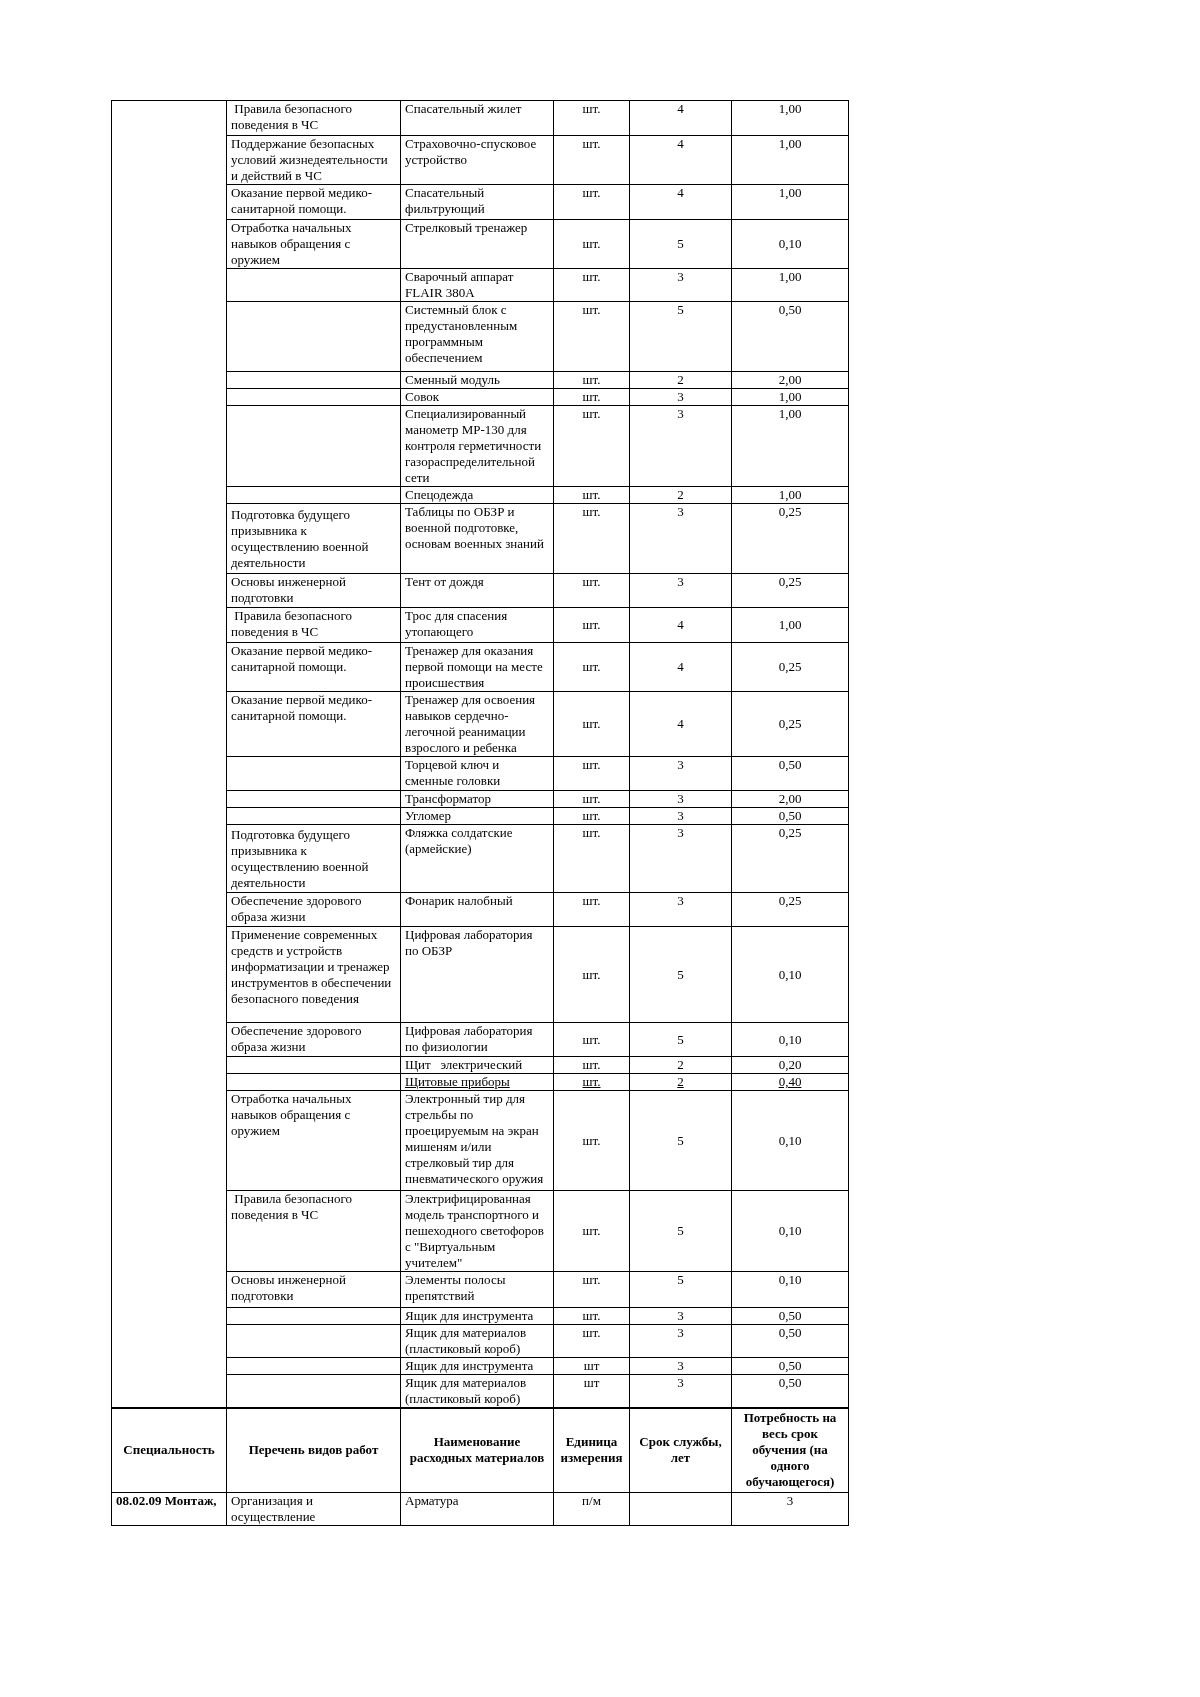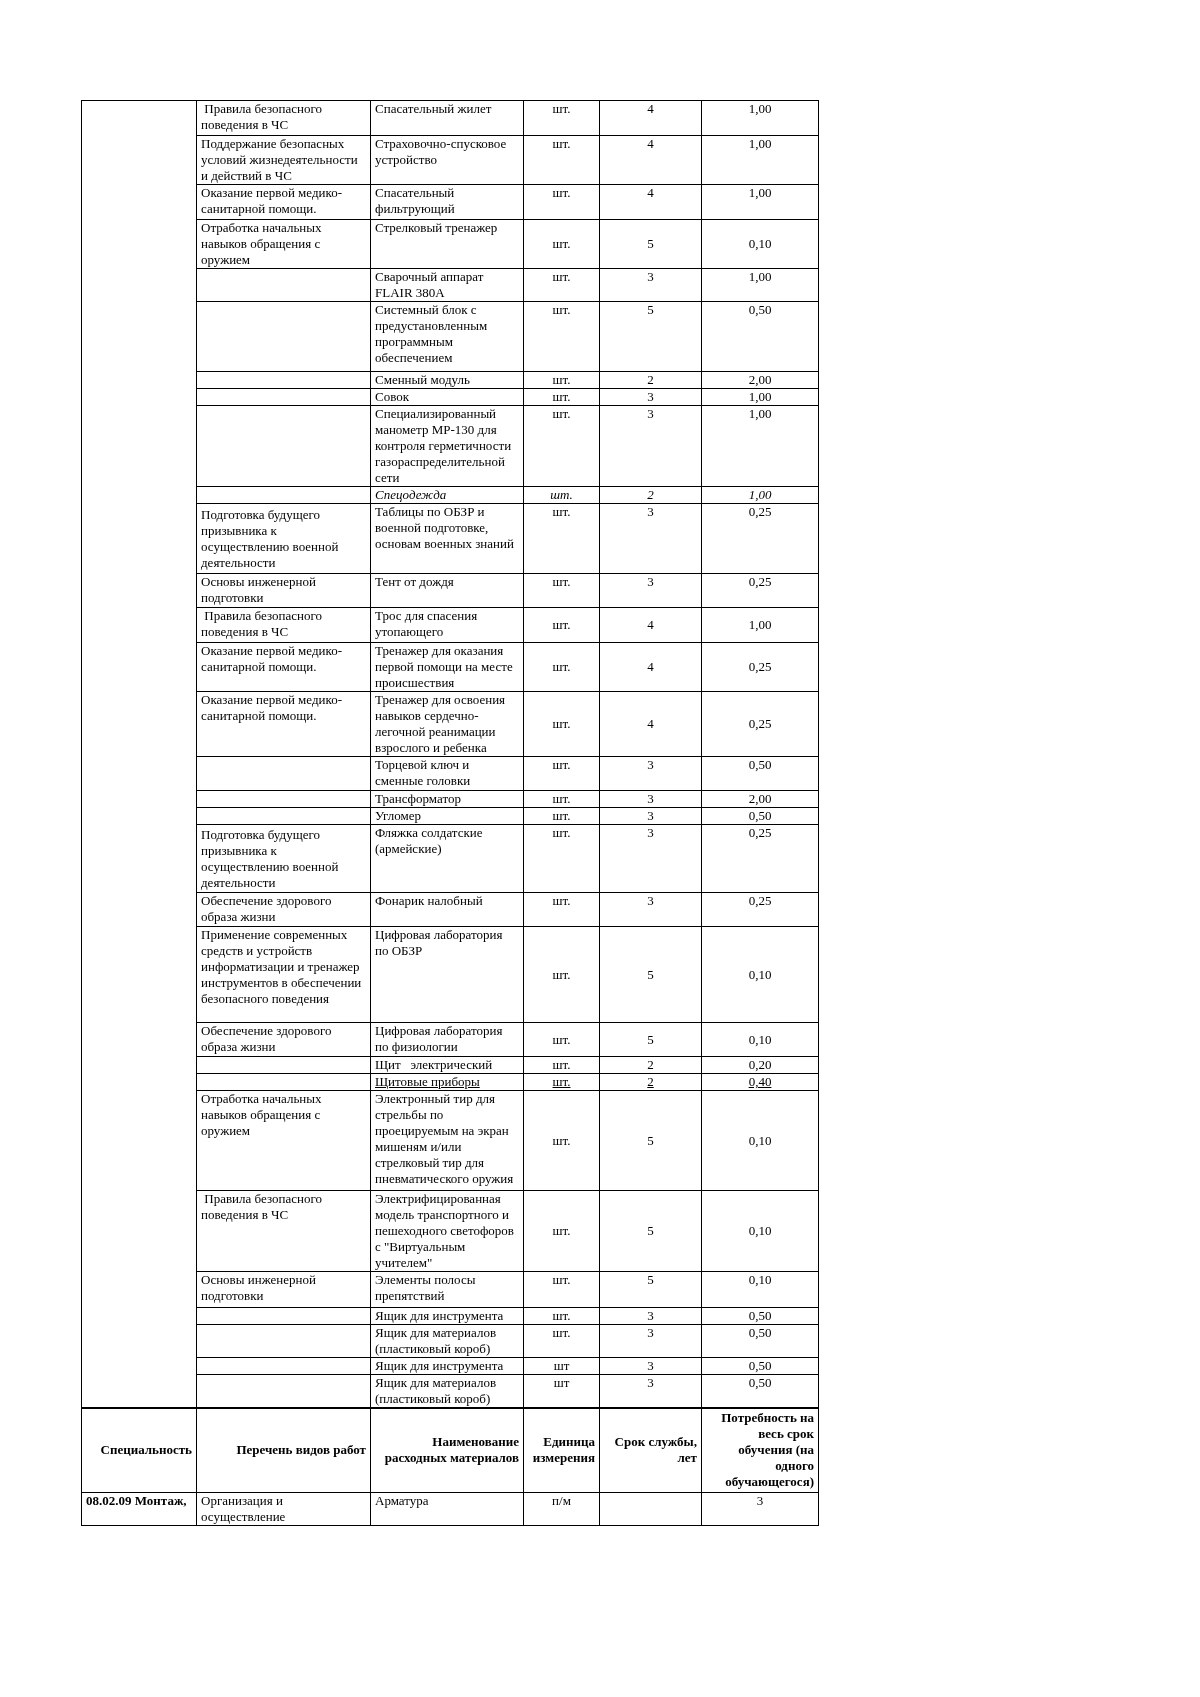--- a/index.html
+++ b/index.html
@@ -9,41 +9,41 @@
   }
   body {
     position: relative;
     width: 1200px;
     height: 1697px;
     font-family: "Liberation Serif", "DejaVu Serif", serif;
     color: #000000;
   }
   .doc-table {
     position: absolute;
-    left: 81px;
+    left: 111px;
     top: 100px;
     width: 737px;
     border-collapse: collapse;
     table-layout: fixed;
     font-size: 13px;
     line-height: 16px;
   }
   .doc-table td {
     border: 1px solid #000;
     padding: 0 4px;
     vertical-align: top;
     white-space: pre-wrap;
     overflow: hidden;
     word-wrap: break-word;
   }
   .doc-table td.c { text-align: center; }
   .doc-table td.vc { vertical-align: middle; }
   .doc-table tr.header-row td {
     font-weight: bold;
-    text-align: right;
+    text-align: center;
     vertical-align: middle;
     border-top: 2px solid #000;
   }
   .doc-table tr.final-row td.b {
     font-weight: bold;
   }
 </style>
 </head>
 <body>
 
@@ -114,21 +114,21 @@
         <td class="c">3</td>
         <td class="c">1,00</td>
       </tr>
       <tr style="height: 74px;">
         <td></td>
         <td>Специализированный манометр МР-130 для контроля герметичности газораспределительной сети</td>
         <td class="c">шт.</td>
         <td class="c">3</td>
         <td class="c">1,00</td>
       </tr>
-      <tr style="height: 14px; font-style: italic;">
+      <tr style="height: 14px;">
         <td></td>
         <td>Спецодежда</td>
         <td class="c">шт.</td>
         <td class="c">2</td>
         <td class="c">1,00</td>
       </tr>
       <tr style="height: 70px;">
         <td class="vc">Подготовка будущего призывника к осуществлению военной деятельности</td>
         <td>Таблицы по ОБЗР и военной подготовке, основам военных знаний</td>
         <td class="c">шт.</td>

